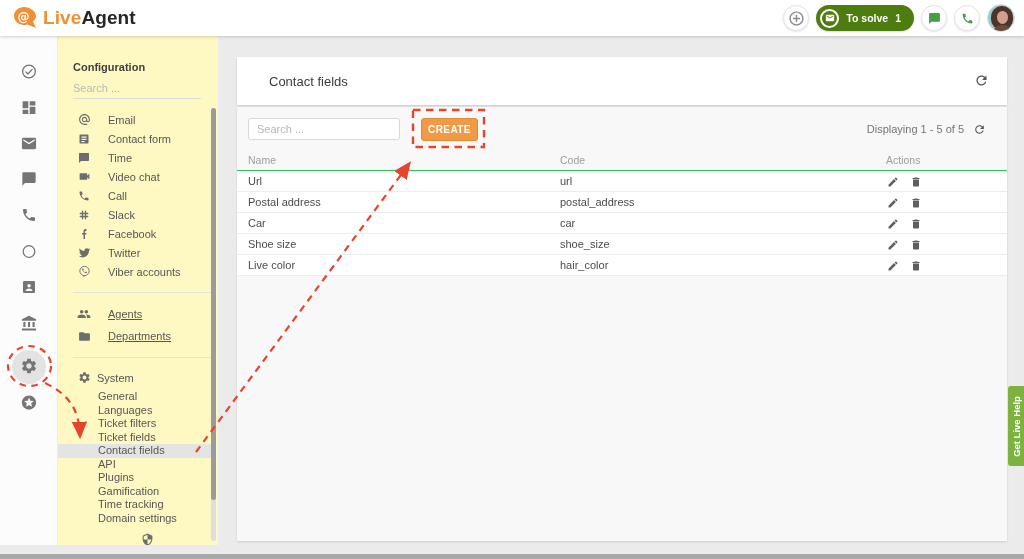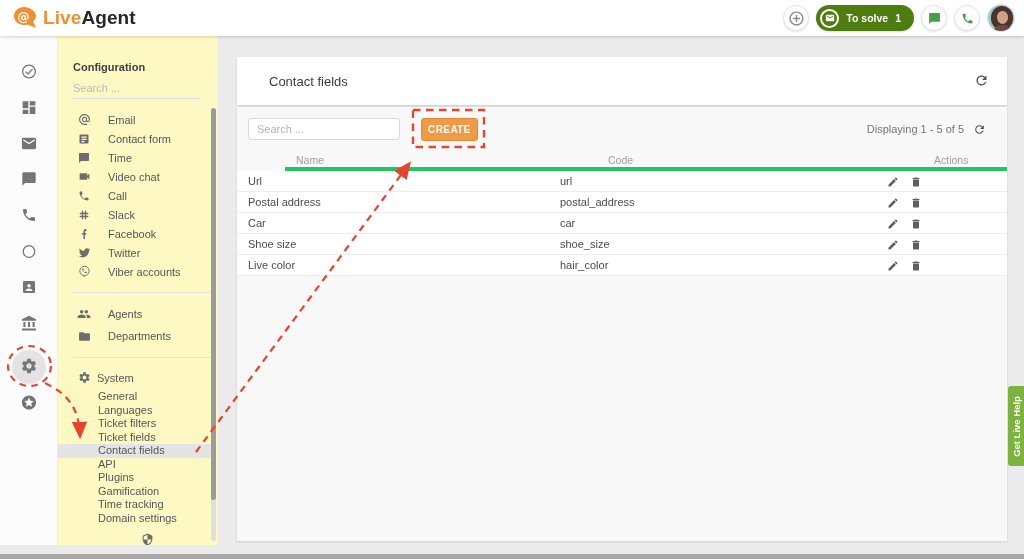--- a/index.html
+++ b/index.html
@@ -33,21 +33,21 @@
   
   .sidebar { position:absolute; left:57px; top:36px; width:161px; height:509px; background:#fef9c3; border-left:1px solid #ececec; overflow:hidden; z-index:3; }
   .sb-title { position:absolute; left:15px; top:25px; font-size:11px; font-weight:700; color:#3f3f3f; }
   .sb-search { position:absolute; left:15px; top:44px; width:128px; border:none; border-bottom:1px solid #dcdcdc; background:transparent; font-size:11px; color:#555; padding:2px 0 4px; outline:none; font-family:"Liberation Sans", sans-serif; }
   .sb-search::placeholder { color:#b9b9b9; }
   .sb-list { position:absolute; left:0; right:0; top:74px; }
   .sb-item { height:19px; display:flex; align-items:center; padding-left:19px; gap:17px; color:#565656; cursor:pointer; }
   .sb-item .ic { width:14px; display:flex; justify-content:center; color:#6d6d6d; line-height:0; }
   .sb-div { position:absolute; left:15px; right:6px; border-top:1px solid #e2e2e2; }
   .sb-people { top:267px; }
-  .sb-people .sb-item { height:22px; }
+  .sb-people .sb-item { height:22px;text-decoration:underline; }
   .sb-system-head { position:absolute; left:0; right:0; top:332px; height:19px; display:flex; align-items:center; padding-left:19px; gap:6px; color:#565656; cursor:pointer; }
   .sb-system-head .ic { width:14px; display:flex; justify-content:center; color:#6d6d6d; line-height:0; }
   .sb-sub { position:absolute; left:0; right:0; top:354px; }
   .sb-sub-item { line-height:13.5px; height:13.5px; padding-left:40px; color:#565656; cursor:pointer; white-space:nowrap; }
   .sb-sub-item.active { background:#e4e4e4; margin-right:5px; }
   .sb-protection { position:absolute; left:0; right:0; top:497px; height:19px; display:flex; align-items:center; padding-left:19px; gap:17px; color:#565656; cursor:pointer;flex-direction:column; }
   .sb-protection .ic { width:14px; display:flex; justify-content:center; color:#6d6d6d; line-height:0; }
   .sb-track { position:absolute; right:2px; top:72px; width:5px; height:433px; background:#dedede; border-radius:3px; }
   .sb-thumb { position:absolute; right:2px; top:72px; width:5px; height:392px; background:#9b9b9b; border-radius:3px; cursor:pointer; }
 
@@ -56,21 +56,21 @@
   .main-title { position:absolute; left:32px; top:0; height:48px; display:flex; align-items:center; font-size:13px; color:#3b3b3b; }
   .main-refresh { position:absolute; right:18px; top:16px; color:#555; cursor:pointer; line-height:0; }
 
   .card { position:absolute; left:237px; top:107px; width:770px; height:434px; background:#f8f8f8; box-shadow:0 1px 2px rgba(0,0,0,.12); z-index:2; }
   .tb-search { position:absolute; left:11px; top:11px; width:152px; height:22px; border:1px solid #d9d9d9; border-radius:3px; background:#fff; font-size:11px; color:#555; padding:0 8px; outline:none; font-family:"Liberation Sans", sans-serif; }
   .tb-search::placeholder { color:#b5b5b5; }
   .create-btn { position:absolute; left:184px; top:11px; width:57px; height:23px; background:#f09a45; border:1px solid #e18a35; border-radius:3px; color:#fff; font-size:10px; font-weight:700; letter-spacing:.4px; display:flex; align-items:center; justify-content:center; cursor:pointer; font-family:"Liberation Sans", sans-serif; }
   .displaying { position:absolute; right:21px; top:16px; display:flex; align-items:flex-start; gap:9px; color:#757575; font-size:11px; }
   .displaying .ric { color:#555; cursor:pointer; line-height:0; }
 
-  .thead { position:absolute; left:0; right:0; top:43px; height:21px; border-bottom:4px solid #22c55e; color:#9e9e9e; font-size:10.5px;margin-left:48px; }
+  .thead { position:absolute; left:0; right:0; top:43px; height:21px; border-bottom:1px solid #22c55e; color:#9e9e9e; font-size:10.5px; }
   .thead span { position:absolute; top:0; line-height:21px; }
   .th-name { left:11px; } .th-code { left:323px; } .th-actions { left:649px; }
   .tbody { position:absolute; left:0; right:0; top:64px; }
   .trow { position:relative; height:21px; background:#fff; border-bottom:1px solid #ededed; }
   .trow .c-name { position:absolute; left:11px; line-height:21px; color:#4c4c4c; }
   .trow .c-code { position:absolute; left:323px; line-height:21px; color:#4c4c4c; }
   .trow .c-actions { position:absolute; left:650px; top:0; height:21px; display:flex; align-items:center; gap:11px; color:#5f5f5f; }
   .trow .c-actions span { line-height:0; cursor:pointer; }
 
   

